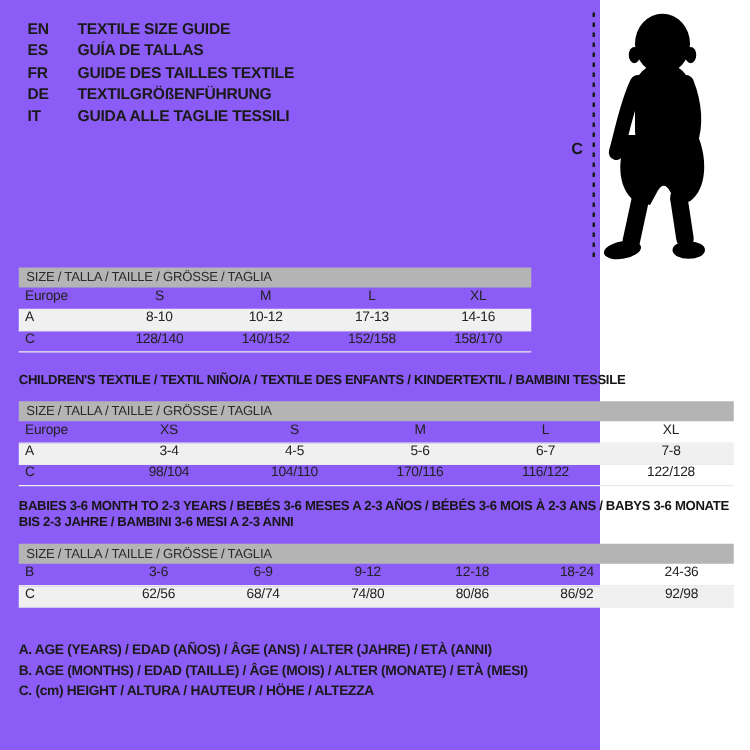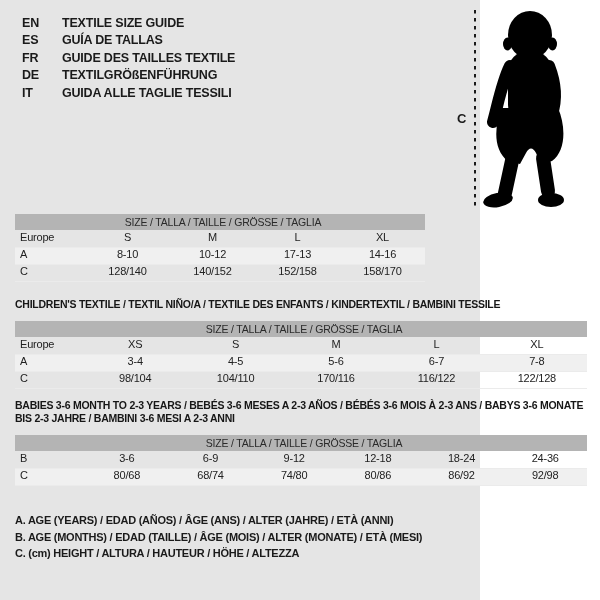--- a/index.html
+++ b/index.html
@@ -3,38 +3,38 @@
 <meta charset="utf-8">
 <style>
   * { margin:0; padding:0; box-sizing:border-box; }
   html,body { width:600px; height:600px; }
   body {
     background:#ffffff;
     font-family:"Liberation Sans", sans-serif;
     color:#1a1a1a;
     overflow:hidden;
   }
-  .page { position:relative; width:480px; height:600px; background:#e5e5e5; }
+  .page { position:relative; width:480px; height:600px; background:#8b5cf6; }
 
   
   .lang-block { position:absolute; left:22px; top:15px; }
   .lang-line { display:flex; line-height:17.4px; font-size:12.5px; font-weight:bold; letter-spacing:-0.2px; }
   .lang-code { width:40px; flex:0 0 40px; }
 
   
   .figure-wrap { position:absolute; left:448px; top:4px; width:150px; height:208px; }
 
   
   .content { position:absolute; left:15px; top:214px; width:572px; }
   .size-table { margin-top:16px; }
   .size-table:first-child { margin-top:0; }
   .size-table:nth-child(3) { margin-top:10px; }
   .size-table.narrow { width:410px; }
   .tbl-title { font-size:10.5px; font-weight:bold; letter-spacing:-0.25px; line-height:13px; margin-bottom:10px; color:#161616; }
-  .size-bar { height:16px; line-height:16px; background:#b4b4b4; padding-left:6px; font-size:10.5px; letter-spacing:-0.2px; color:#2a2a2a; margin-bottom:1px;text-align:center; }
+  .size-bar { height:16px; line-height:16px; background:#b4b4b4; padding-left:6px; font-size:10.5px; letter-spacing:-0.2px; color:#2a2a2a; margin-bottom:1px; }
   .tbl-row { display:flex; height:17px; align-items:flex-start; font-size:11px; letter-spacing:-0.2px; border-bottom:1px solid #ebebeb; color:#222; }
   .tbl-row.stripe { background:#f0f0f0; }
   .row-label { width:70px; flex:0 0 70px; padding-left:5px; }
   .cell { flex:1; text-align:center; }
 
   
   .footnotes { margin-top:26px; }
   .footnote { font-size:11px; font-weight:bold; letter-spacing:-0.25px; line-height:16.5px; }
 </style>
 </head>
@@ -149,21 +149,21 @@
           <div class="row-label">B</div>
           <div class="cell">3-6</div>
           <div class="cell">6-9</div>
           <div class="cell">9-12</div>
           <div class="cell">12-18</div>
           <div class="cell">18-24</div>
           <div class="cell">24-36</div>
         </div>
         <div class="tbl-row stripe">
           <div class="row-label">C</div>
-          <div class="cell">80/68</div>
+          <div class="cell">62/56</div>
           <div class="cell">68/74</div>
           <div class="cell">74/80</div>
           <div class="cell">80/86</div>
           <div class="cell">86/92</div>
           <div class="cell">92/98</div>
         </div>
       </section>
       <div class="footnotes">
         <div class="footnote">A. AGE (YEARS) / EDAD (AÑOS) / ÂGE (ANS) / ALTER (JAHRE) / ETÀ (ANNI)</div>
         <div class="footnote">B. AGE (MONTHS) / EDAD (TAILLE) / ÂGE (MOIS) / ALTER (MONATE) / ETÀ (MESI)</div>

